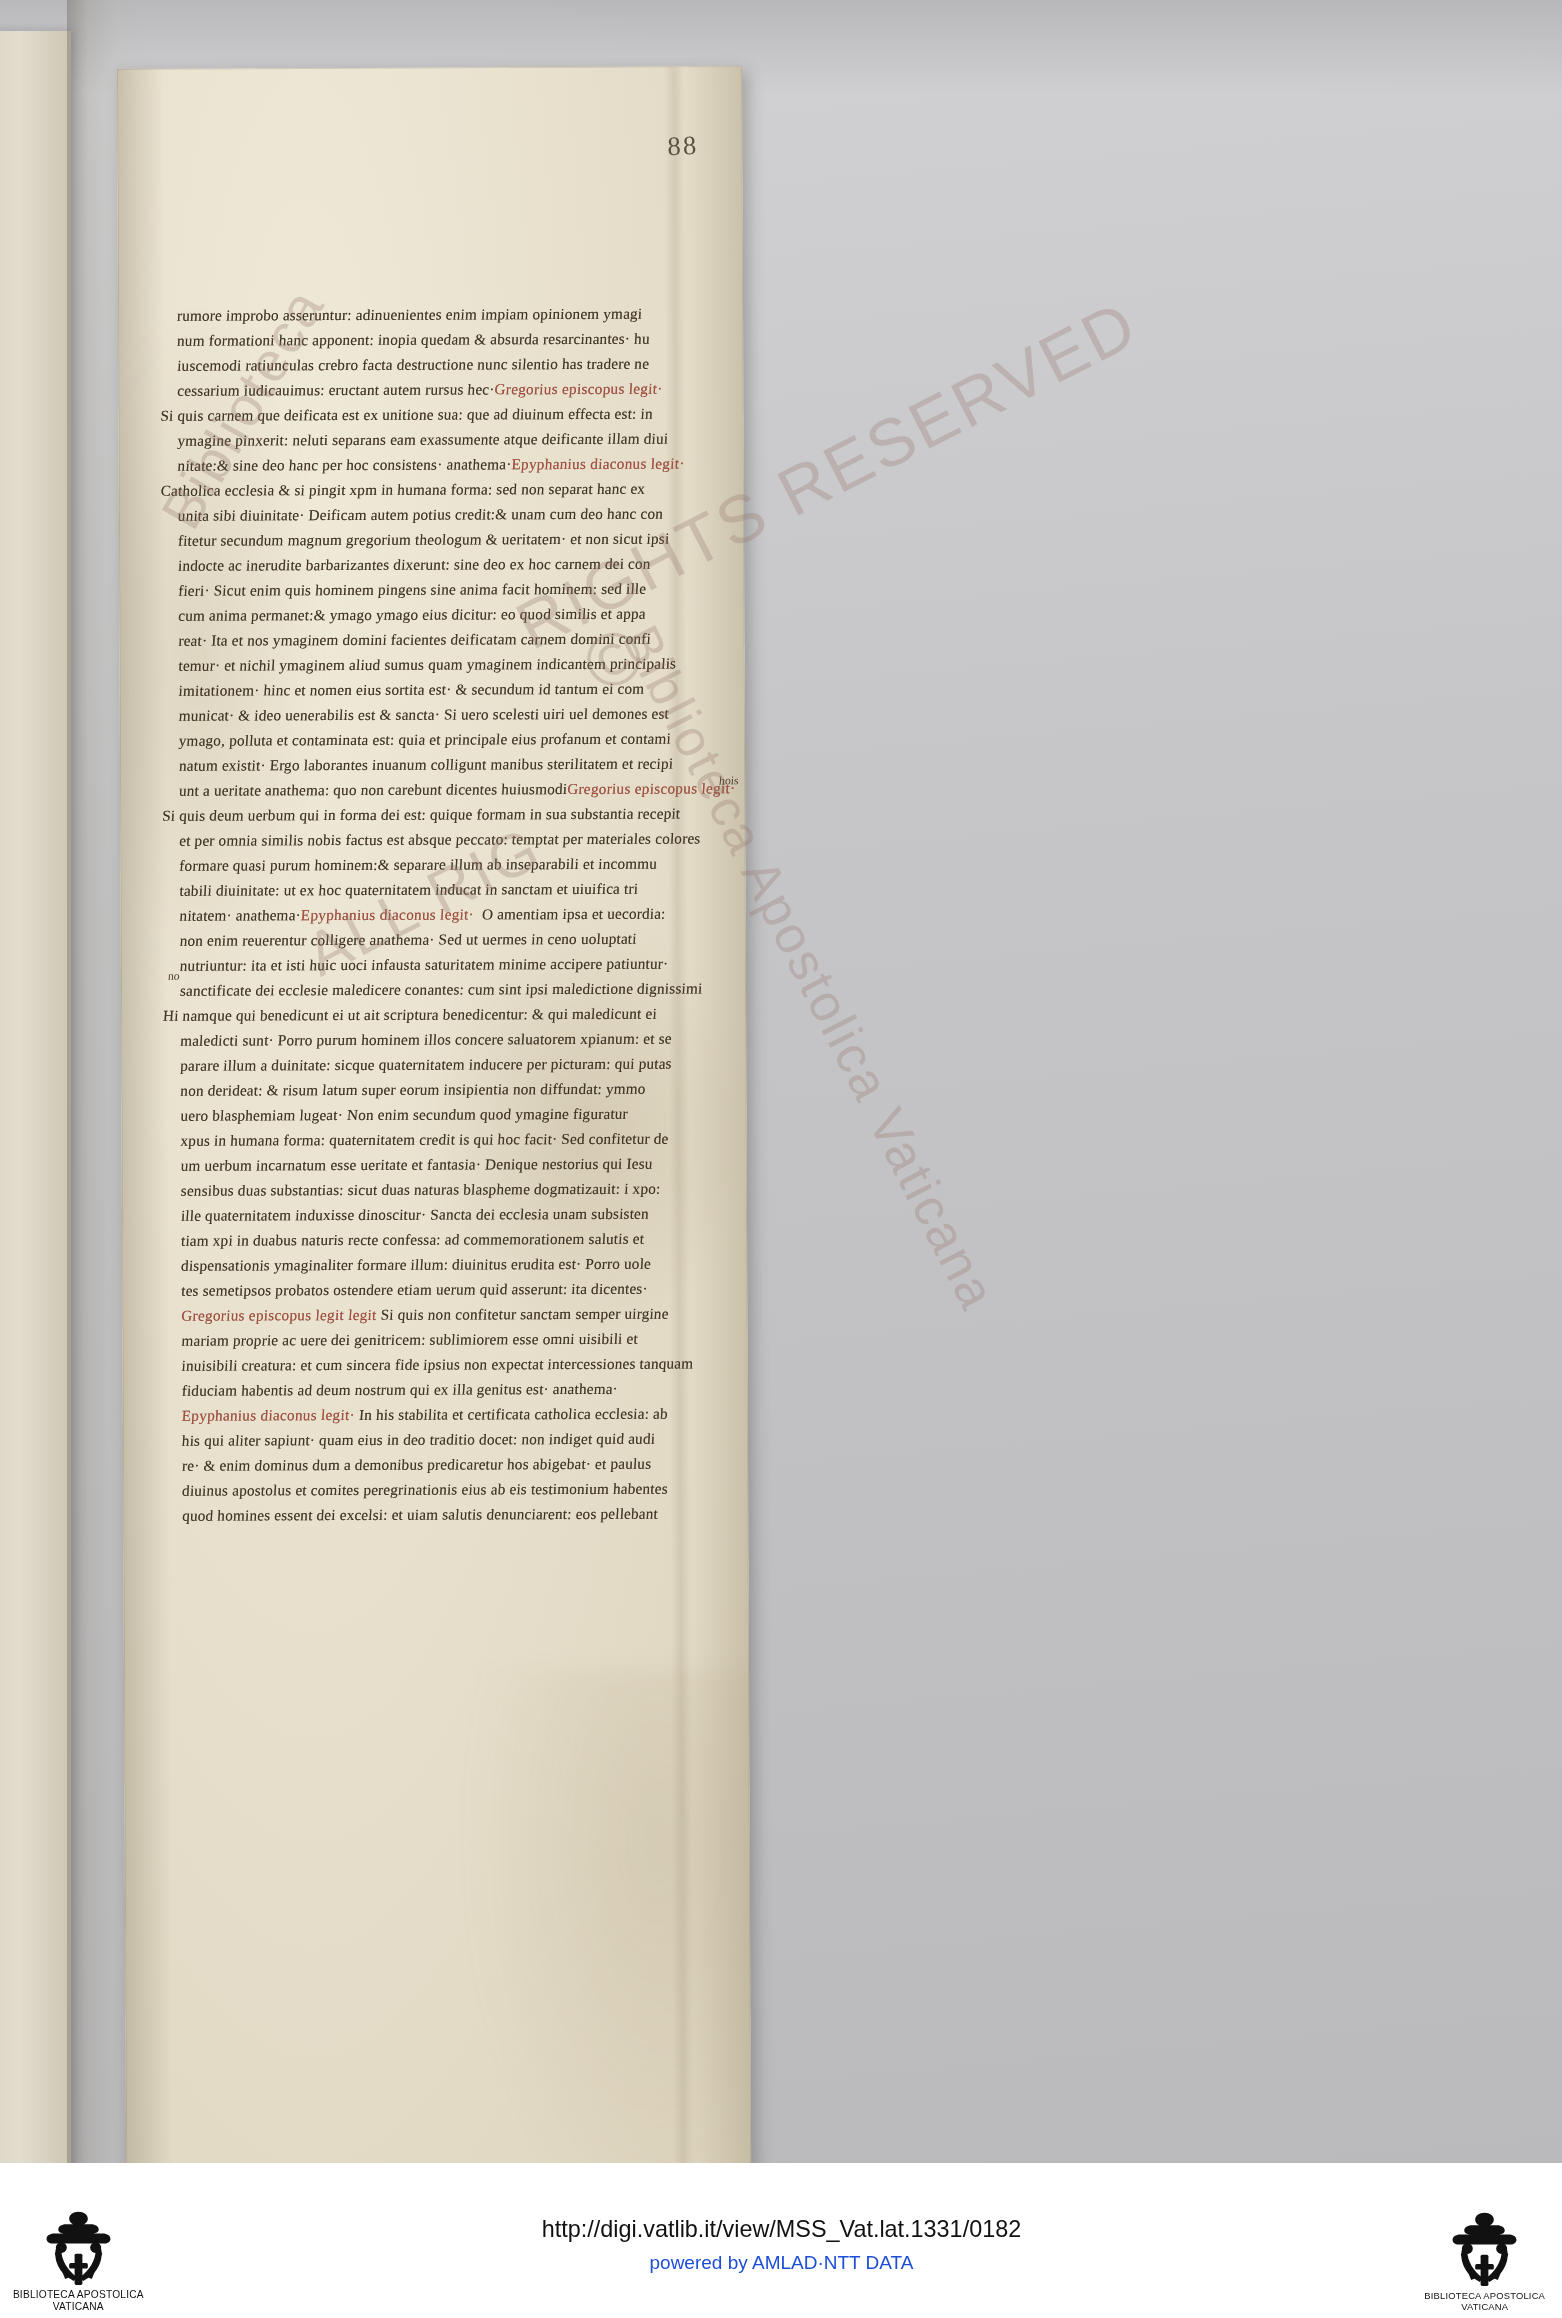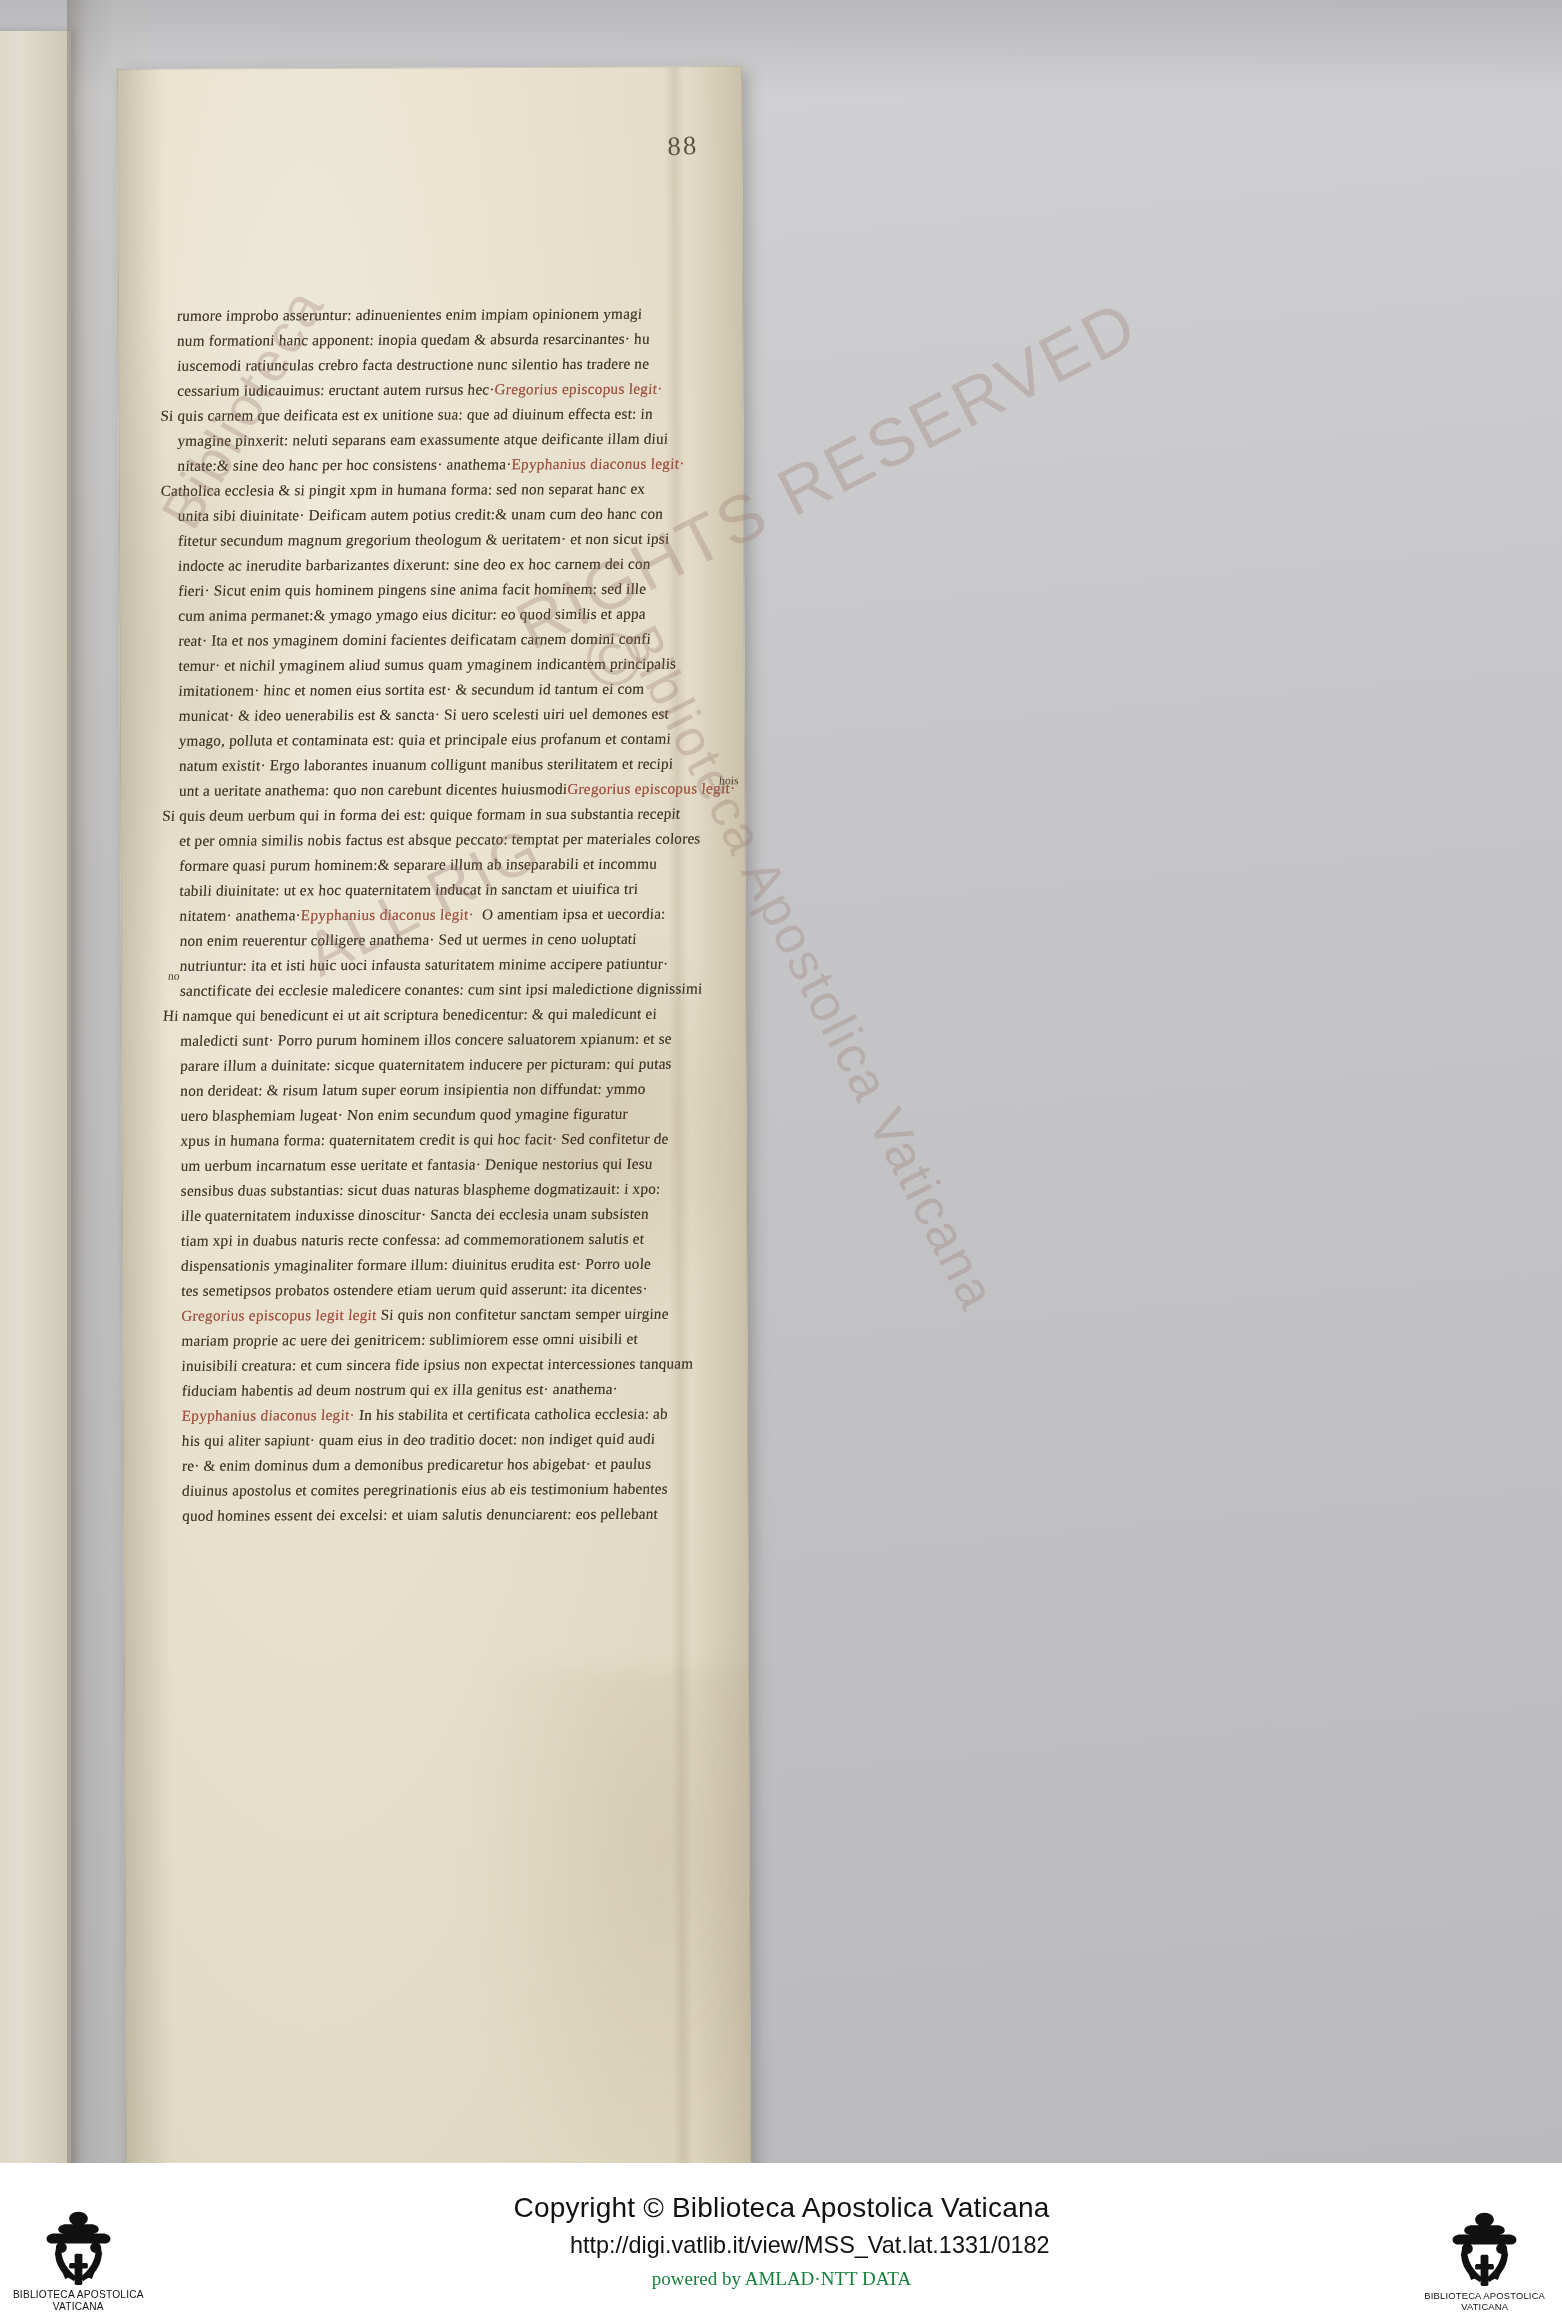--- a/index.html
+++ b/index.html
@@ -214,21 +214,21 @@
     align-items: center;
     justify-content: center;
   }
   #footer-center {
     text-align: center;
     font-family: "Liberation Sans", sans-serif;
     color: #111;
   }
   #footer-line1 { font-size: 28px; letter-spacing: 0.2px; }
   #footer-line2 { font-size: 23.4px; margin-top: 7.8px; text-align: right; }
-  #footer-line3 { font-size: 19px; margin-top: 9.4px; color: #15803d; font-family: Liberation Serif, serif; }
+  #footer-line3 { font-size: 19px; margin-top: 9.4px; color: #1d4ed8; }
 
   .crest {
     position: absolute;
     bottom: 6.3px;
     width: 141px; height: 148px;
     display: flex;
     flex-direction: column;
     align-items: center;
     justify-content: flex-end;
   }
@@ -362,21 +362,20 @@
         <rect x="24" y="57" width="5" height="36" transform="rotate(-22 26 75)"></rect>
         <rect x="67" y="57" width="5" height="36" transform="rotate(22 70 75)"></rect>
         <rect x="43" y="60" width="10" height="40" rx="2"></rect>
         <rect x="36" y="72" width="24" height="7" rx="2"></rect>
       </g>
     </svg>
     <div class="crest-caption">BIBLIOTECA APOSTOLICA VATICANA</div>
   </div>
 
   <div id="footer-center">
-    <div id="footer-line1">Copyright © Biblioteca Apostolica Vaticana</div>
     <div id="footer-line2">http://digi.vatlib.it/view/MSS_Vat.lat.1331/0182</div>
     <div id="footer-line3">powered by AMLAD·NTT DATA</div>
   </div>
 
   <div class="crest" id="crest-right">
     <svg width="75" height="81" viewBox="0 0 96 104">
       <g fill="#111">
         <path d="M48 6 c-7 0 -12 4 -12 9 c0 4 3 6 5 7 l-9 0 c-6 0 -10 3 -10 7 c0 3 3 5 7 5 l-12 0 c-6 0 -10 3 -10 7 c0 4 4 6 9 6 l64 0 c5 0 9 -2 9 -6 c0 -4 -4 -7 -10 -7 l-12 0 c4 0 7 -2 7 -5 c0 -4 -4 -7 -10 -7 l-9 0 c2 -1 5 -3 5 -7 c0 -5 -5 -9 -12 -9 z"></path>
         <path d="M20 50 c-4 10 -2 28 14 40 c3 2 6 4 8 5 l4 -5 c-12 -8 -20 -22 -20 -34 z"></path>
         <path d="M76 50 c4 10 2 28 -14 40 c-3 2 -6 4 -8 5 l-4 -5 c12 -8 20 -22 20 -34 z"></path>

